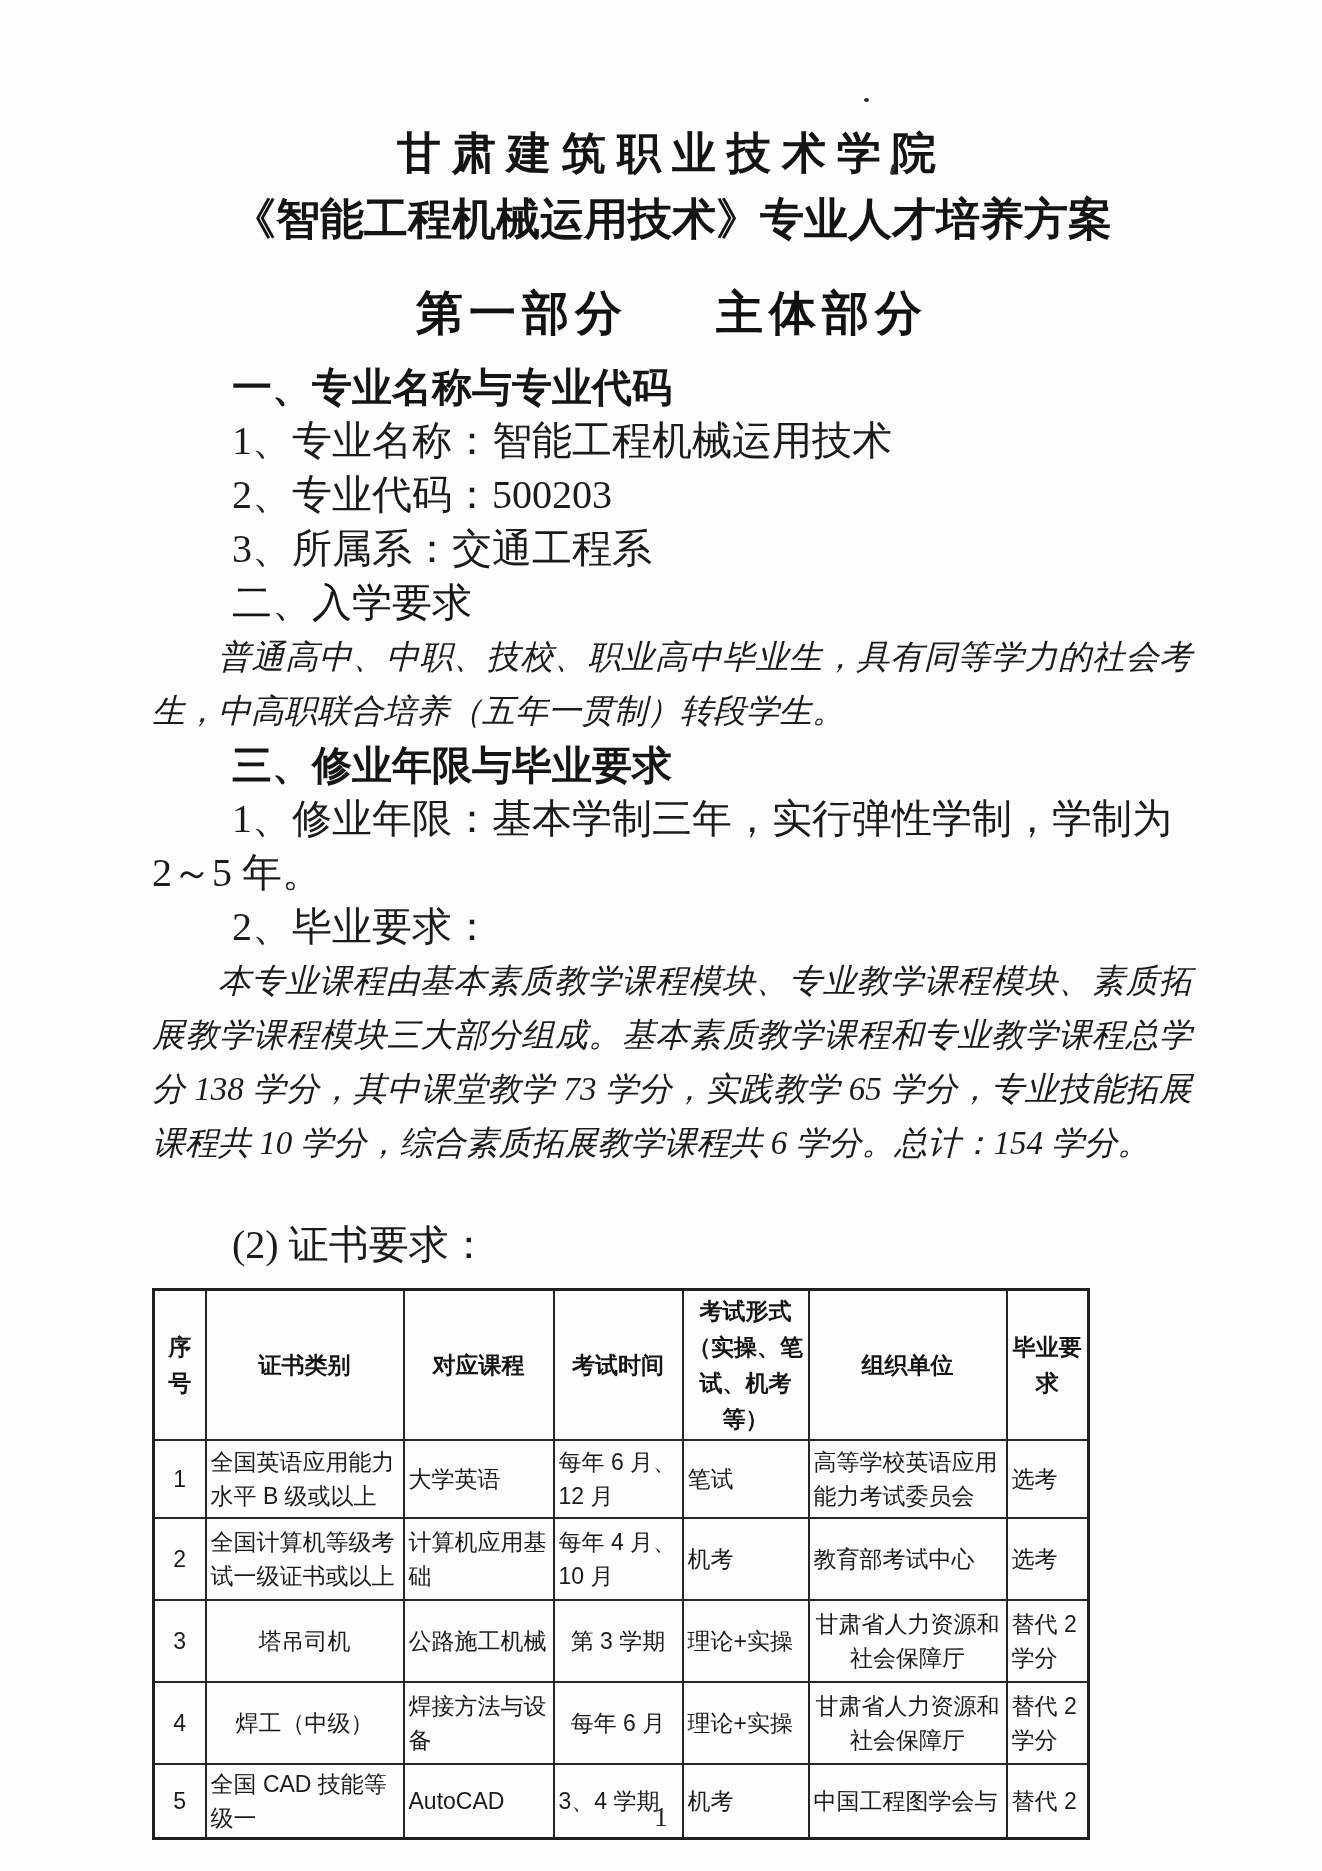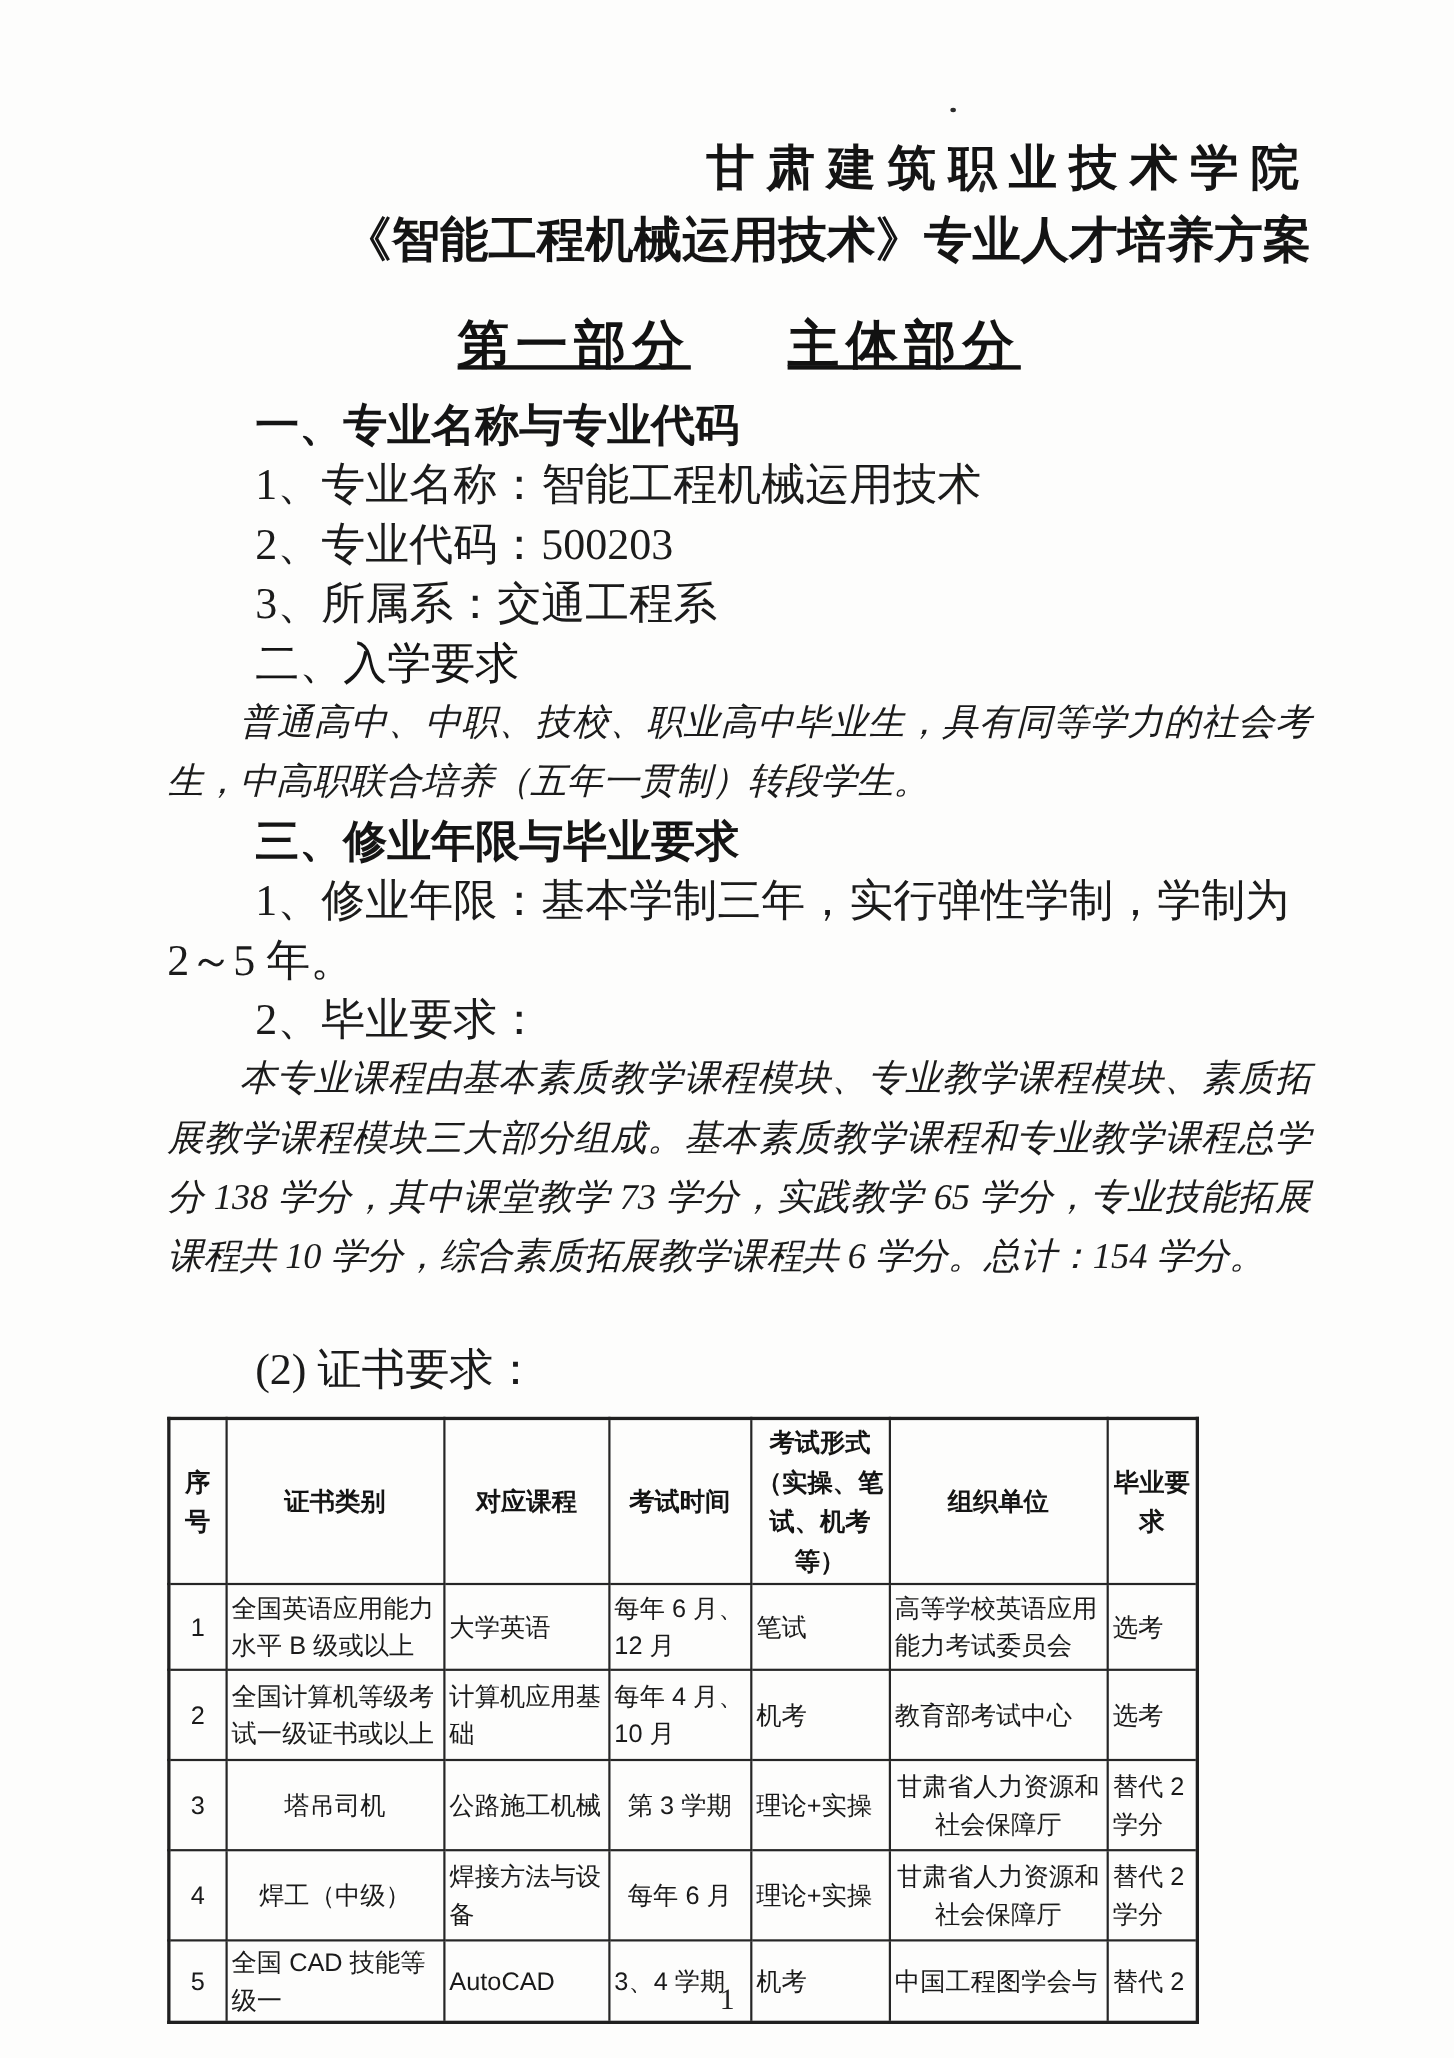--- a/index.html
+++ b/index.html
@@ -8,28 +8,28 @@
     background:#fdfdfc; color:#1b1b1b; overflow:hidden;
     box-sizing:border-box; padding:120px 130px 0 152px;
     font-family:"Liberation Serif","DejaVu Serif",serif;
   }
   .artifact { position:absolute; background:#2b2b2b; border-radius:50%; }
   .artifact.dot { left:864px; top:98px; width:5px; height:4px; }
   .artifact.tick { left:891px; top:164px; width:4px; height:11px; border-radius:2px; transform:rotate(14deg); }
 
   .title {
     margin:0; font:700 44px/66px "Liberation Sans","DejaVu Sans",sans-serif;
-    text-align:right; color:#141414;
+    text-align:center; color:#141414;
   }
   .title.spaced { letter-spacing:11px; }
 
   .part-heading {
     margin:28px 0 14px; text-align:center;
     font:700 47px/66px "Liberation Sans","DejaVu Sans",sans-serif;
-    letter-spacing:6px; color:#121212;text-decoration:underline;
+    letter-spacing:6px; color:#121212;
   }
   .part-gap { display:inline-block; width:88px; }
 
   .line { font-size:40px; line-height:54px; text-indent:2em; }
   .sect {
     font-family:"Liberation Sans","DejaVu Sans",sans-serif;
     font-weight:700; color:#151515;
   }
   .sect.light { font-family:"Liberation Serif","DejaVu Serif",serif; font-weight:400; }
   .para { margin:0; font-size:33px; line-height:54px; text-indent:2em; text-align:justify;font-style:italic; }

